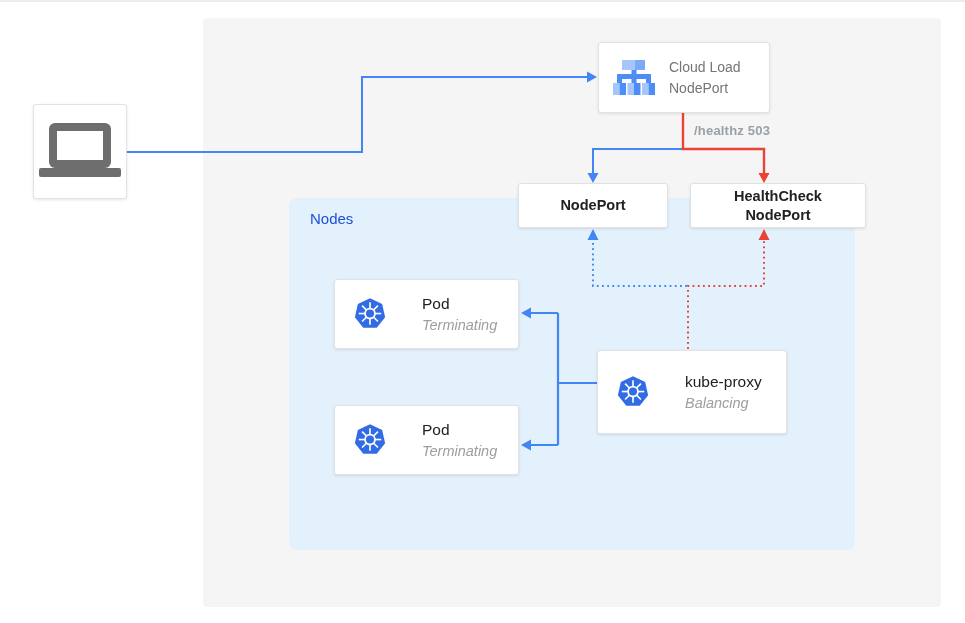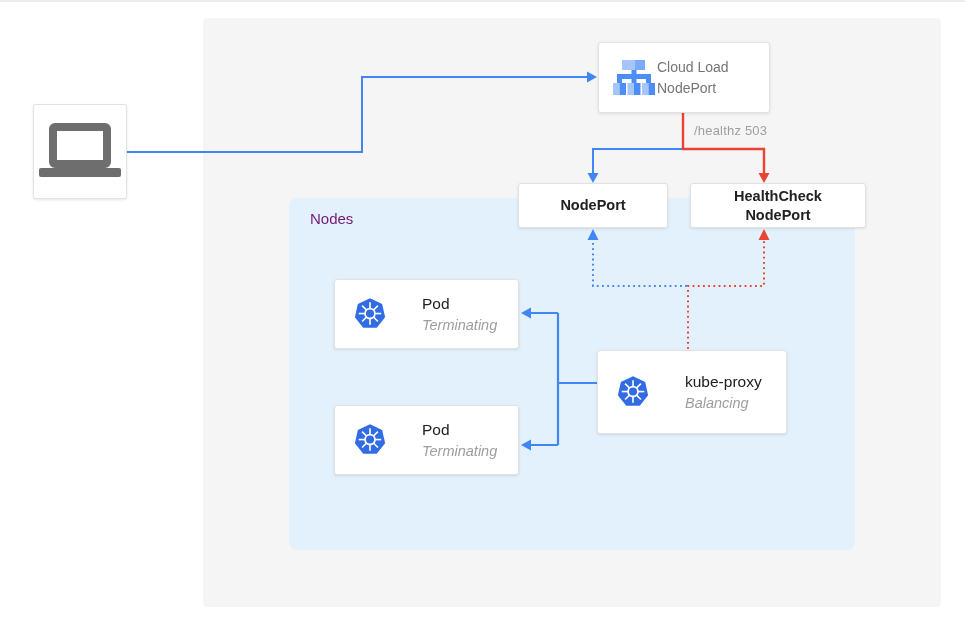--- a/index.html
+++ b/index.html
@@ -14,39 +14,39 @@
     --mid-gray:#757575;
   }
   *{margin:0;padding:0;box-sizing:border-box;}
   html,body{width:965px;height:623px;background:#ffffff;overflow:hidden;
     font-family:"Liberation Sans", sans-serif;}
   .page{position:relative;width:965px;height:623px;background:#fff;border-top:2px solid #ececec;}
   .canvas{position:absolute;left:203px;top:16px;width:738px;height:589px;
     background:var(--canvas-bg);border-radius:4px;}
   .nodes-panel{position:absolute;left:289px;top:196px;width:566px;height:352px;
     background:var(--panel-bg);border-radius:8px;}
-  .nodes-label{position:absolute;left:21px;top:12px;font-size:15px;color:#701a75;}
+  .nodes-label{position:absolute;left:21px;top:12px;font-size:15px;color:#1d4ed8;}
   .card{position:absolute;background:#fff;border:1px solid var(--card-border);
     border-radius:3px;box-shadow:0 1px 3px rgba(0,0,0,0.10);}
   .laptop-card{left:33px;top:102px;width:94px;height:95px;
     display:flex;align-items:center;justify-content:center;}
   .clb-card{left:598px;top:40px;width:172px;height:71px;
-    display:flex;align-items:center;gap:0;padding-left:12px;}
+    display:flex;align-items:center;gap:12px;padding-left:12px;}
   .clb-text{font-size:14px;line-height:1.45;color:var(--mid-gray);}
   .port-card{display:flex;flex-direction:column;align-items:center;justify-content:center;
     font-weight:bold;font-size:14.5px;color:var(--dark-text);line-height:1.25;text-align:center;}
   .nodeport-card{left:518px;top:181px;width:150px;height:45px;}
   .hc-card{left:690px;top:181px;width:176px;height:45px;}
   .k8s-card{display:flex;align-items:center;gap:34px;padding-left:17px;}
   .pod1-card{left:334px;top:277px;width:185px;height:70px;}
   .pod2-card{left:334px;top:403px;width:185px;height:70px;}
   .kp-card{left:597px;top:348px;width:190px;height:84px;}
   .k8s-title{font-size:15.5px;color:var(--dark-text);line-height:1.4;}
   .k8s-sub{font-size:14.5px;color:var(--gray-text);line-height:1.4;font-style:italic;}
-  .healthz{position:absolute;left:694px;top:121px;font-size:13px;font-weight:normal;
+  .healthz{position:absolute;left:694px;top:121px;font-size:13px;font-weight:bold;
     color:#9aa0a6;letter-spacing:.2px;}
   .connectors{position:absolute;left:0;top:0;width:965px;height:623px;pointer-events:none;}
   .icon{flex:0 0 auto;display:block;}
 </style>
 </head>
 <body>
 
 <div class="page">
 
   <div class="canvas"></div>

